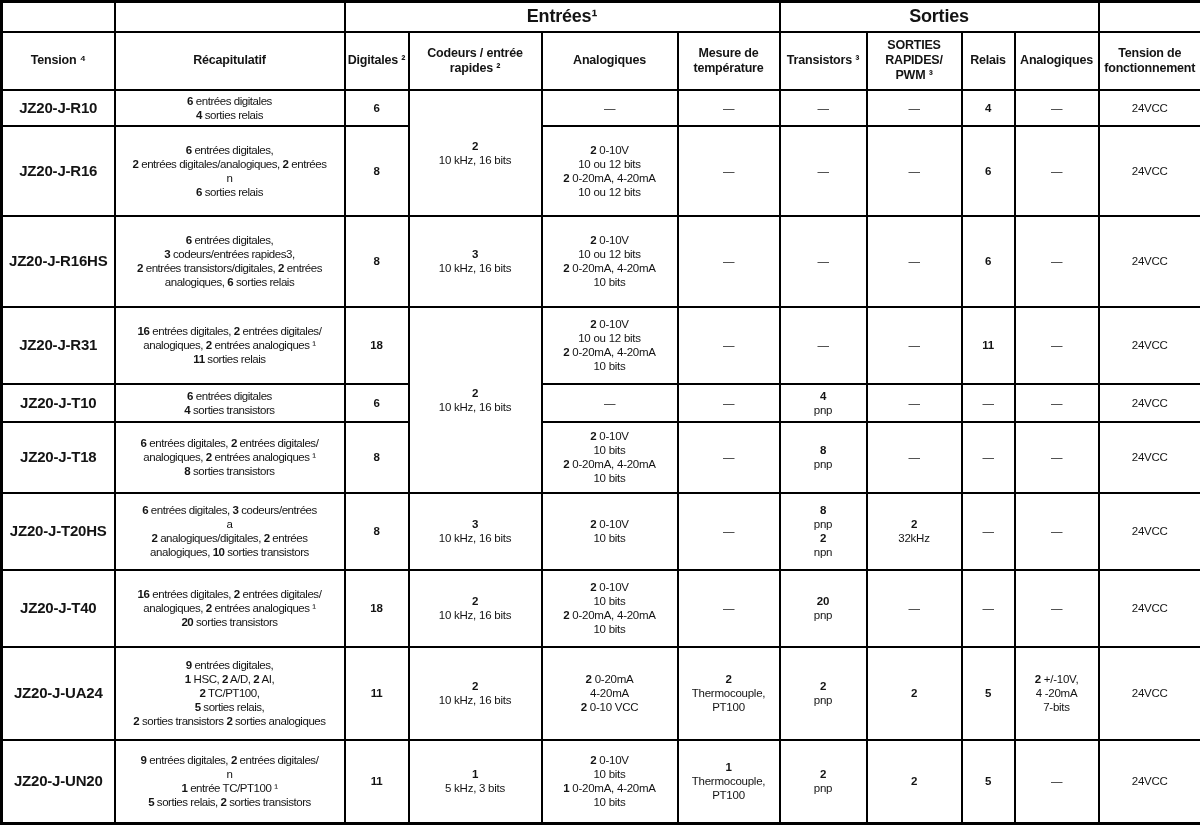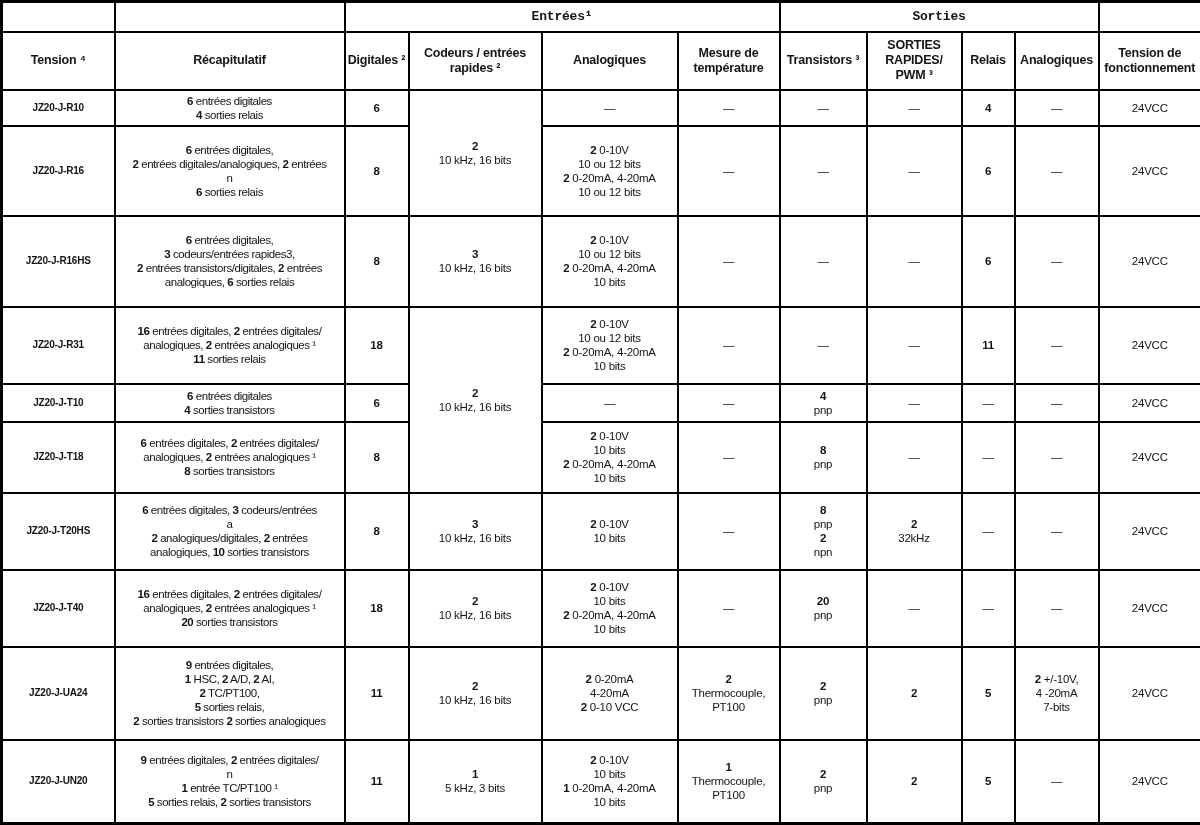--- a/index.html
+++ b/index.html
@@ -1,22 +1,22 @@
 <!DOCTYPE html>
 <html><head>
 <meta charset="utf-8">
 <style>
   html,body{margin:0;padding:0;background:#ffffff;width:1200px;height:825px;overflow:hidden;}
   table{border-collapse:collapse;width:1200px;table-layout:fixed;
         font-family:"Liberation Sans","DejaVu Sans",sans-serif;color:#141414;border:3px solid #000;}
   th,td{border:2px solid #000;text-align:center;vertical-align:middle;padding:1px 2px;overflow:visible;}
   th{font-weight:bold;font-size:12.5px;line-height:15px;white-space:pre-line;letter-spacing:-0.2px;}
-  th.group{font-size:13px;font-family:Liberation Mono, monospace;}
+  th.group{font-size:18px;}
   td{font-size:11.5px;line-height:14px;letter-spacing:-0.25px;}
-  td.col-article{font-weight:bold;font-size:10px;letter-spacing:-0.2px;}
+  td.col-article{font-weight:bold;font-size:15px;letter-spacing:-0.2px;}
   td.col-recap{letter-spacing:-0.45px;margin-top:24px;}
   b{font-weight:bold;}
   .ln{white-space:nowrap;}
   
   col.c1{width:113px;}  col.c2{width:230px;} col.c3{width:64px;}  col.c4{width:133px;}
   col.c5{width:136px;}  col.c6{width:102px;} col.c7{width:87px;}  col.c8{width:95px;}
   col.c9{width:53px;}   col.c10{width:84px;} col.c11{width:103px;}
   
   thead tr:nth-child(1){height:30px;}
   thead tr:nth-child(2){height:58px;}
@@ -53,21 +53,21 @@
       <th></th>
       <th></th>
       <th class="group" colspan="4">Entrées¹</th>
       <th class="group" colspan="4">Sorties</th>
       <th></th>
     </tr>
     <tr>
       <th>Tension ⁴</th>
       <th>Récapitulatif</th>
       <th>Digitales ²</th>
-      <th>Codeurs / entrées
+      <th>Codeurs / entrée
 rapides ²</th>
       <th>Analogiques</th>
       <th>Mesure de
 température</th>
       <th>Transistors ³</th>
       <th>SORTIES
 RAPIDES/
 PWM ³</th>
       <th>Relais</th>
       <th>Analogiques</th>

